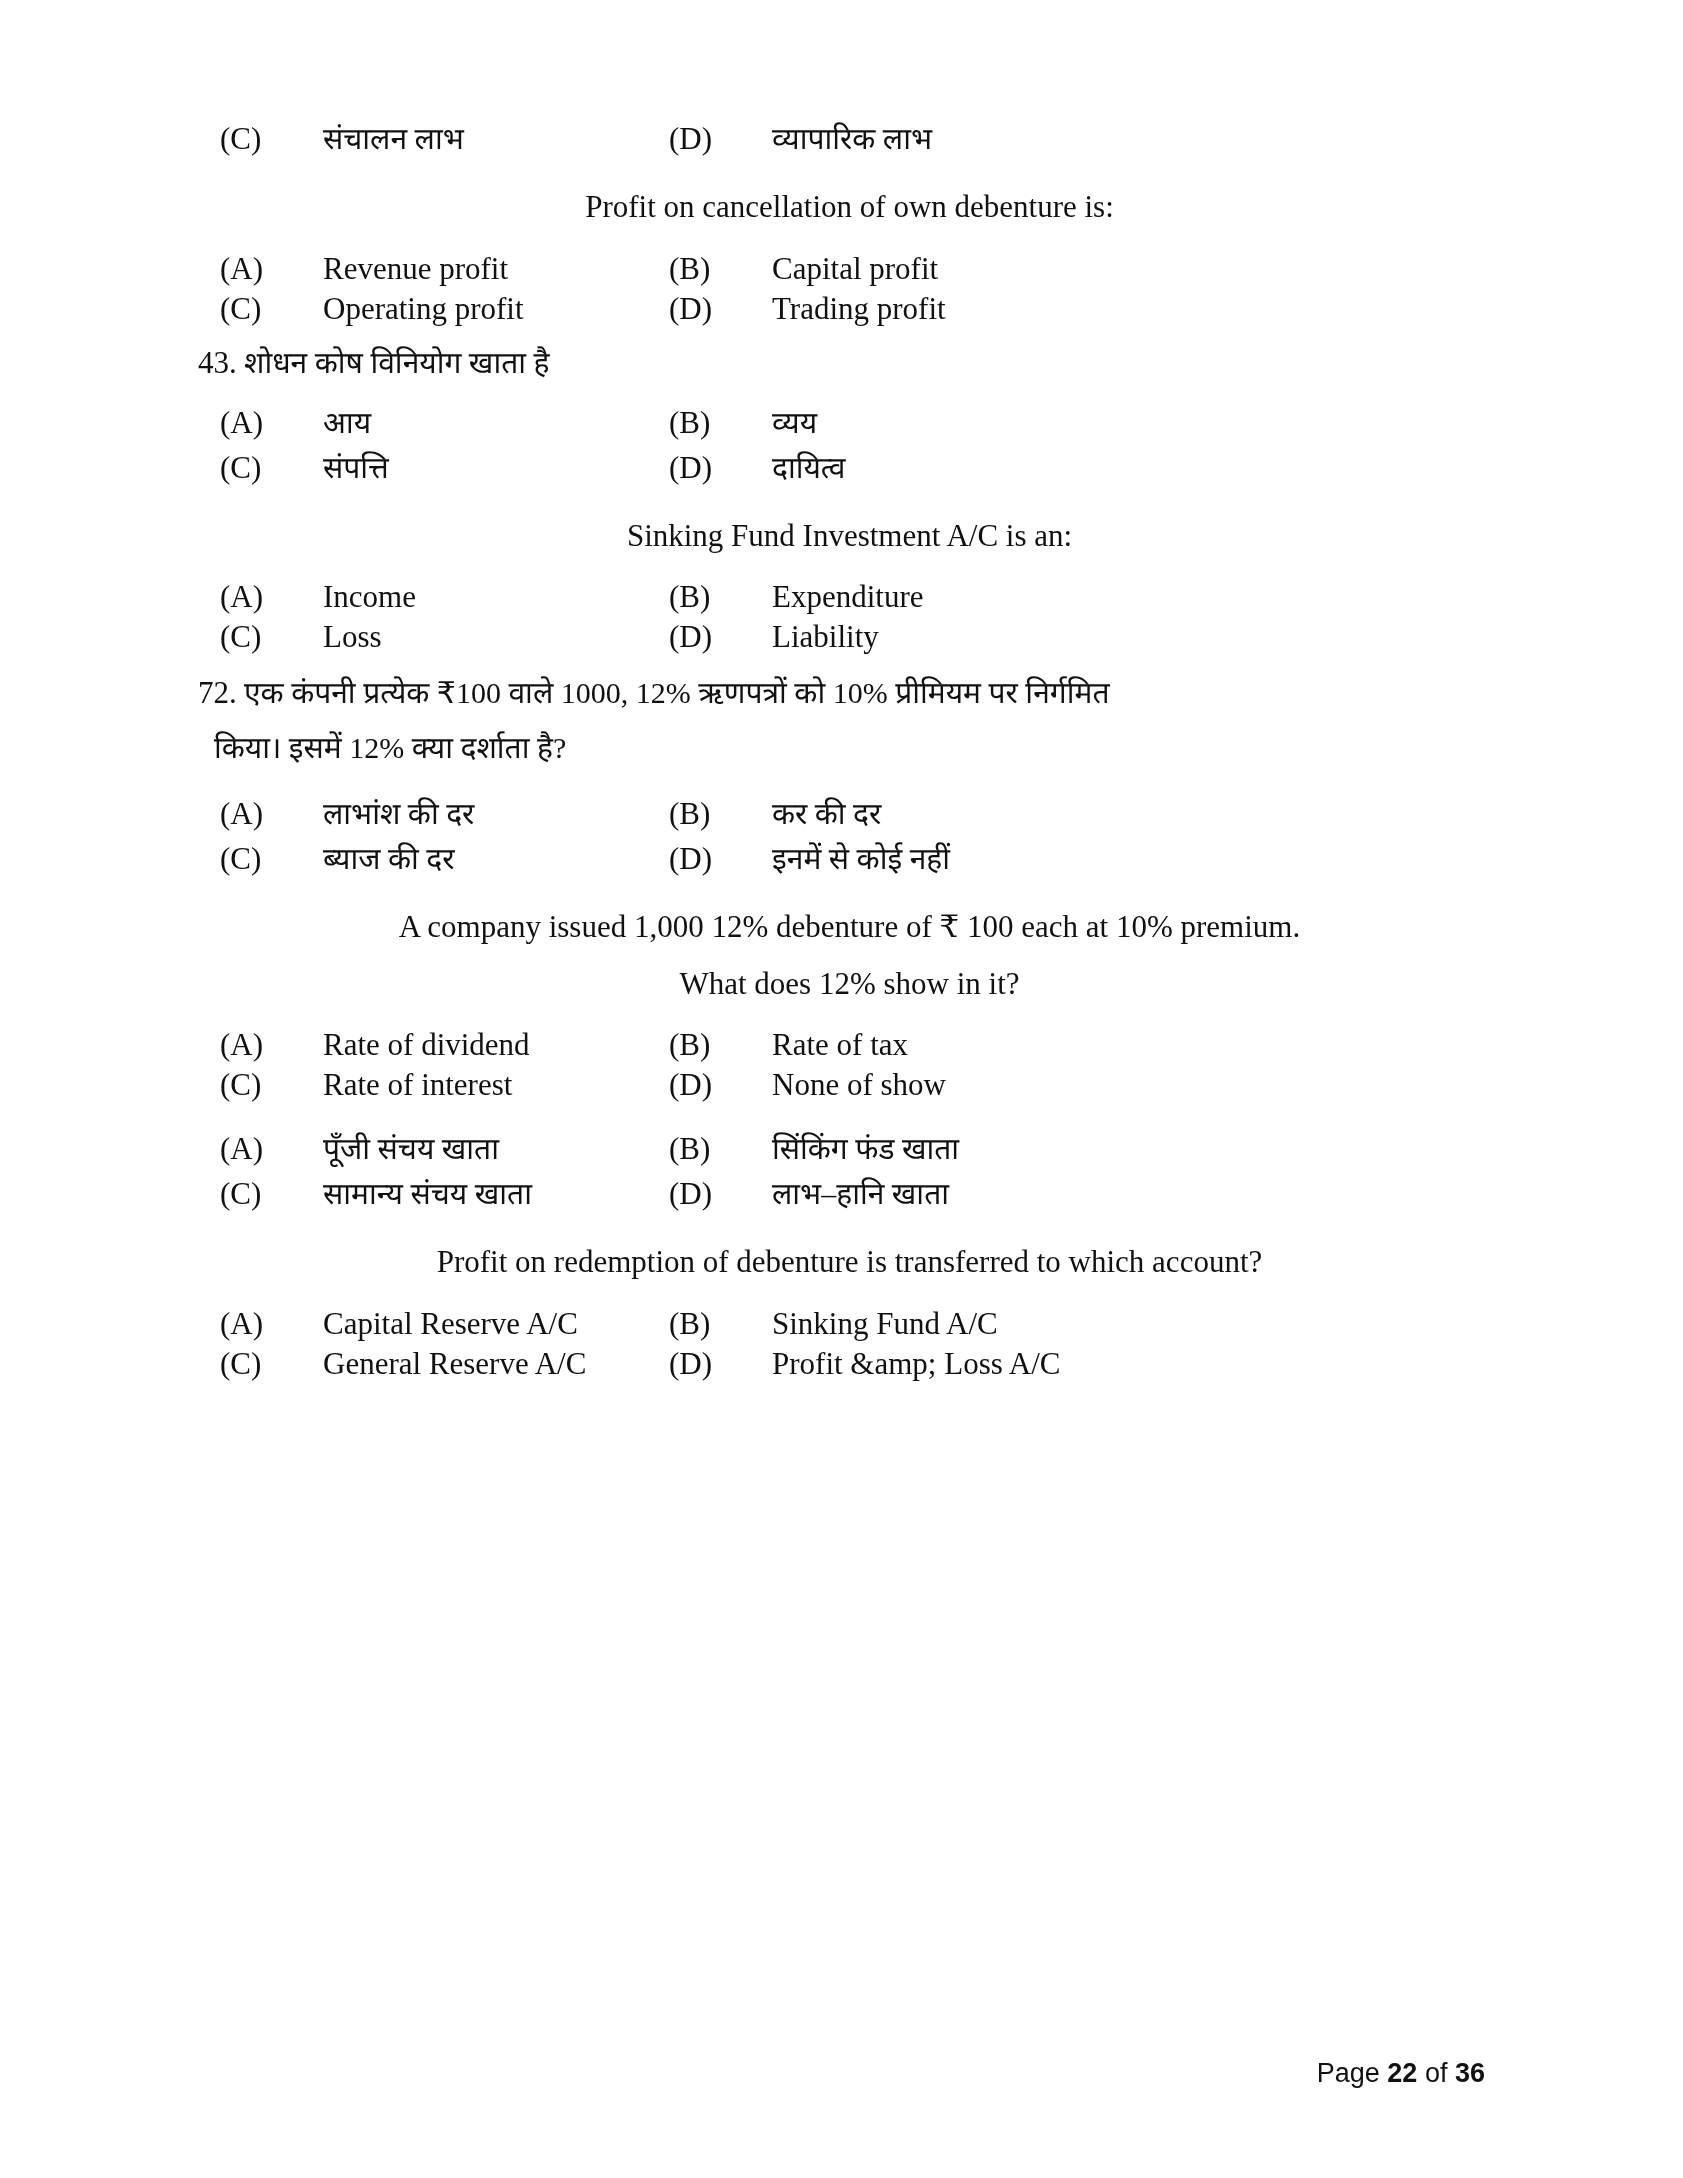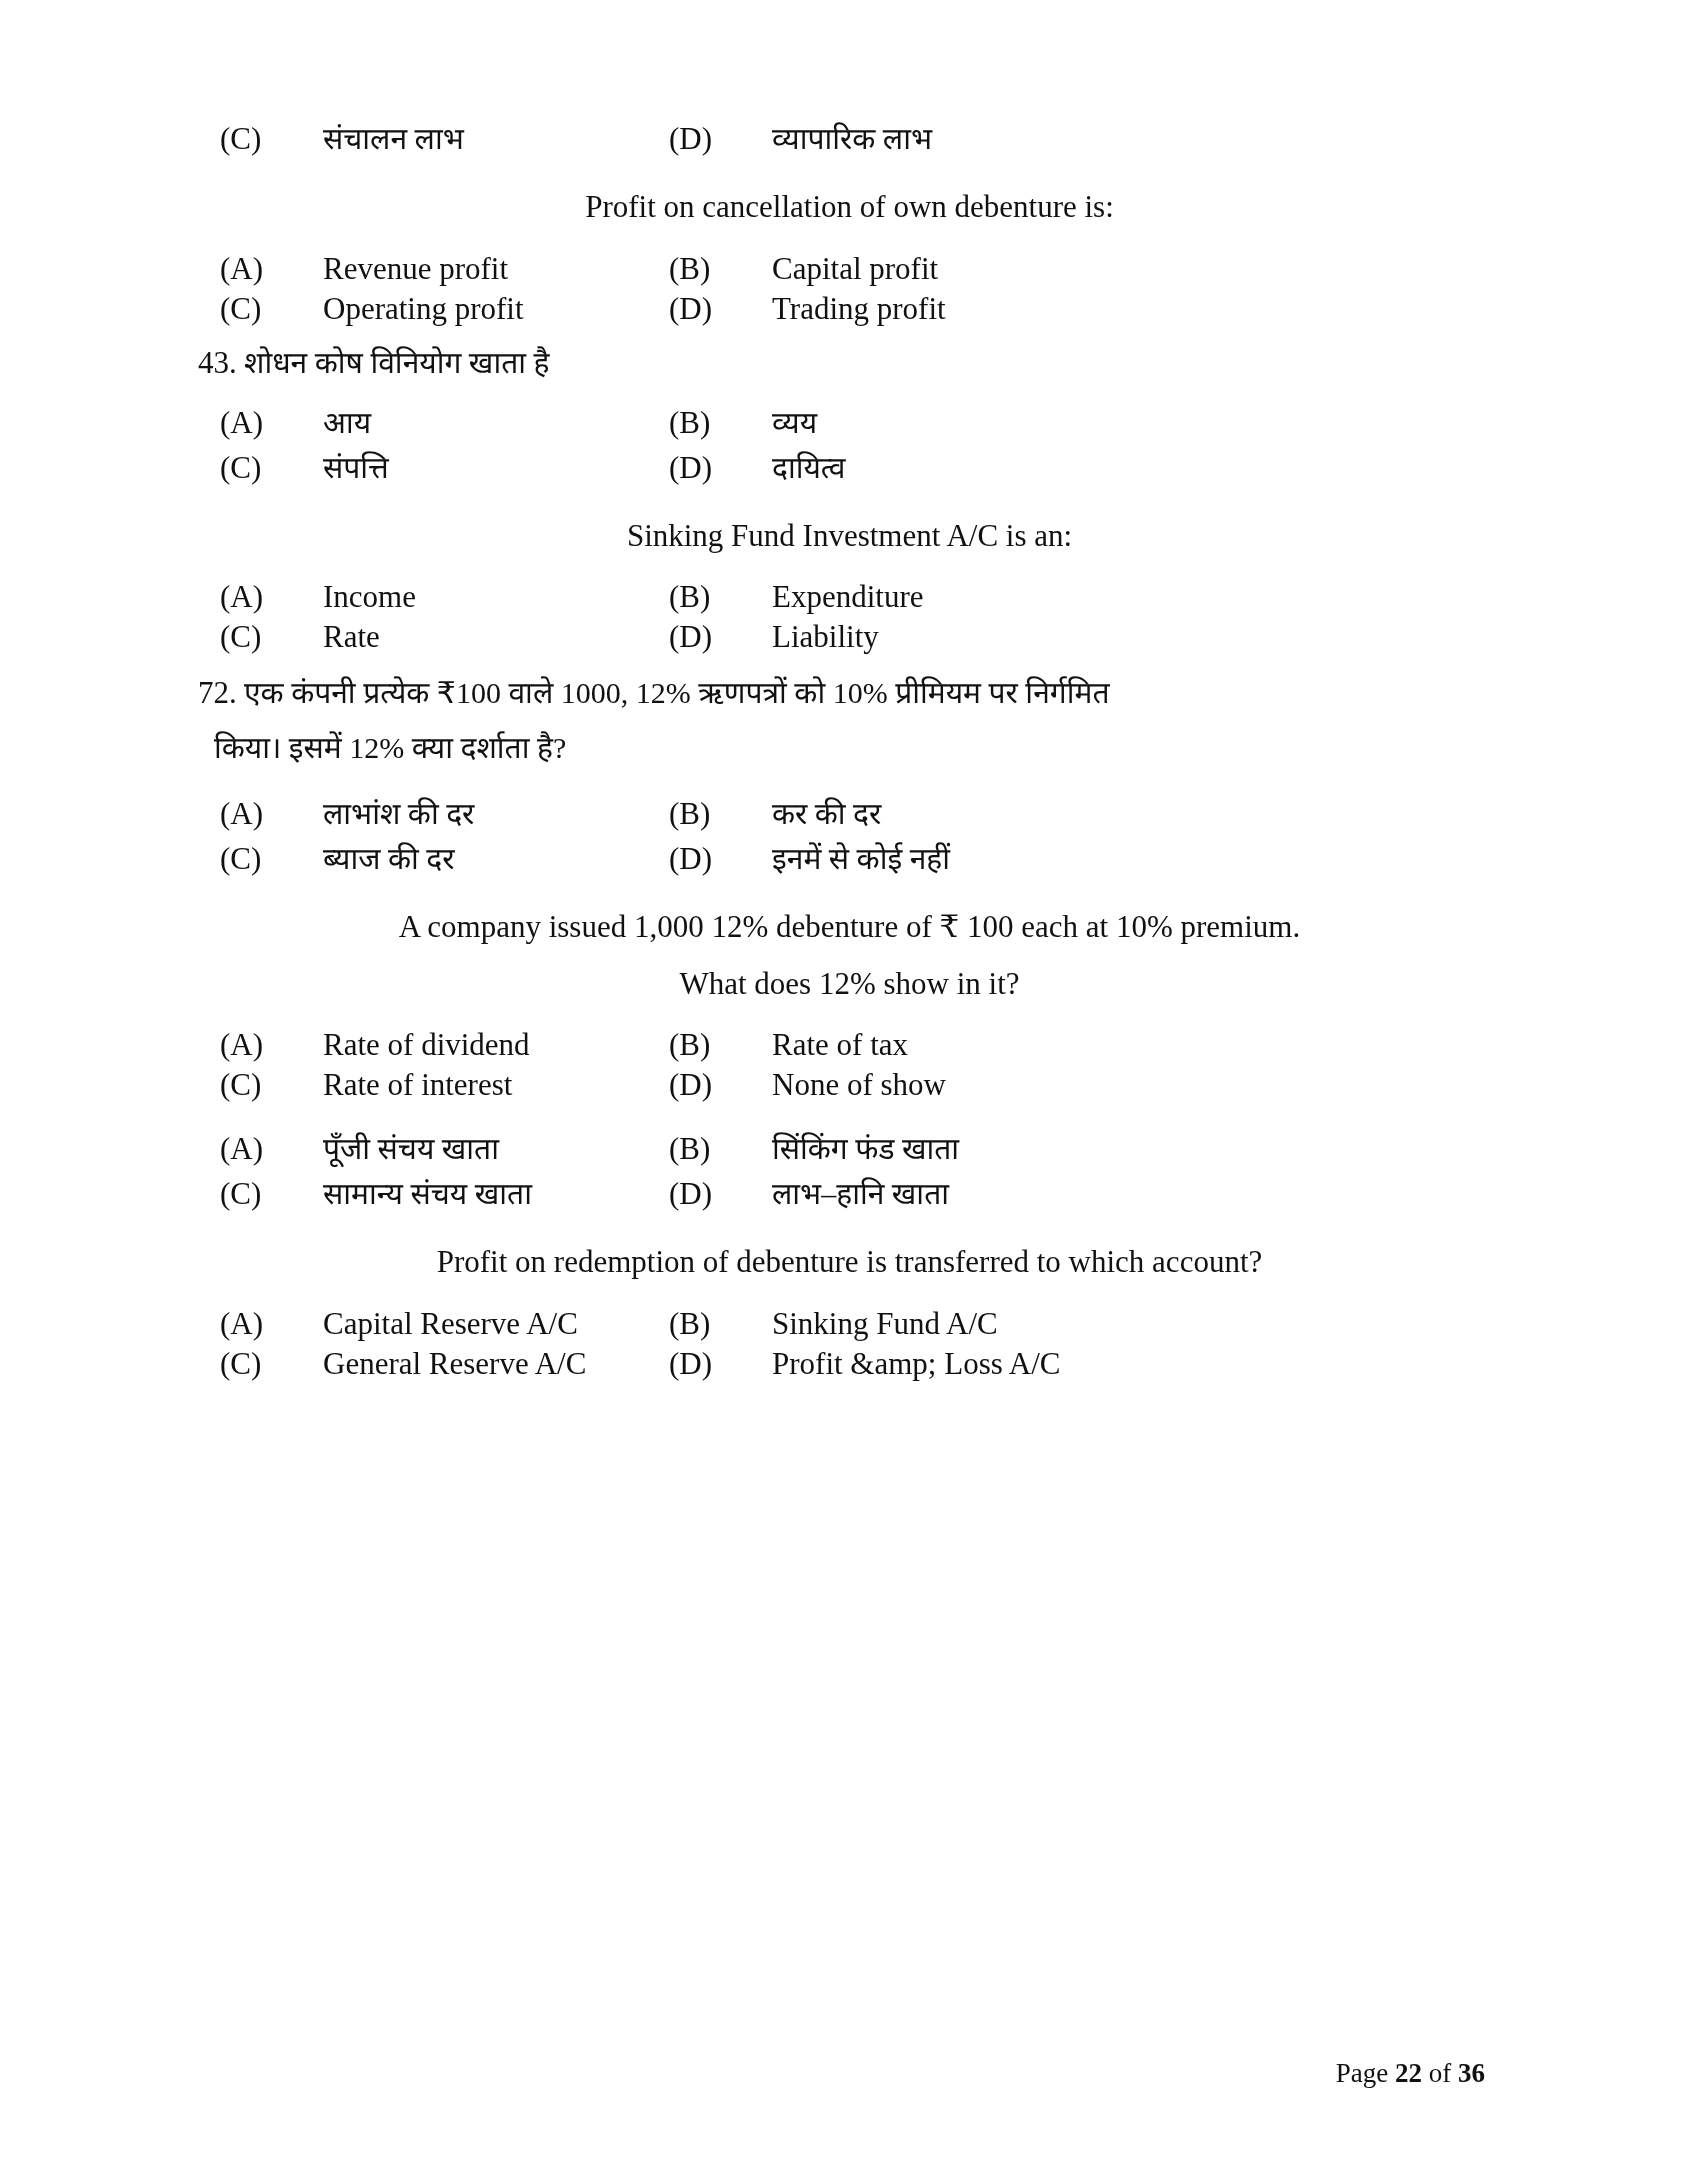--- a/index.html
+++ b/index.html
@@ -96,21 +96,21 @@
   }
 
   .row-gap-sm { height: 10px; }
   .row-gap-md { height: 22px; }
 
   
   .footer {
     position: absolute;
     right: 198px;
     bottom: 89px;
-    font-family: Liberation Serif, serif;
+    font-family: Liberation Sans, sans-serif;
     font-size: 27px;
     color: #111;
     white-space: nowrap;
   }
   .footer b { font-weight: 700; }
   .footer span { font-weight: 400; }
 
   
   .page { filter: none; }
 </style>
@@ -202,21 +202,21 @@
     </div>
     <div class="optcol right">
       <span class="optlabel">(B)</span>
       <span class="opttext en">Expenditure</span>
     </div>
   </div>
 
   <div class="options">
     <div class="optcol left">
       <span class="optlabel">(C)</span>
-      <span class="opttext en">Rate</span>
+      <span class="opttext en">Loss</span>
     </div>
     <div class="optcol right">
       <span class="optlabel">(D)</span>
       <span class="opttext en">Liability</span>
     </div>
   </div>
 
   <div class="row-gap-sm"></div>
 
   <div class="qline">

